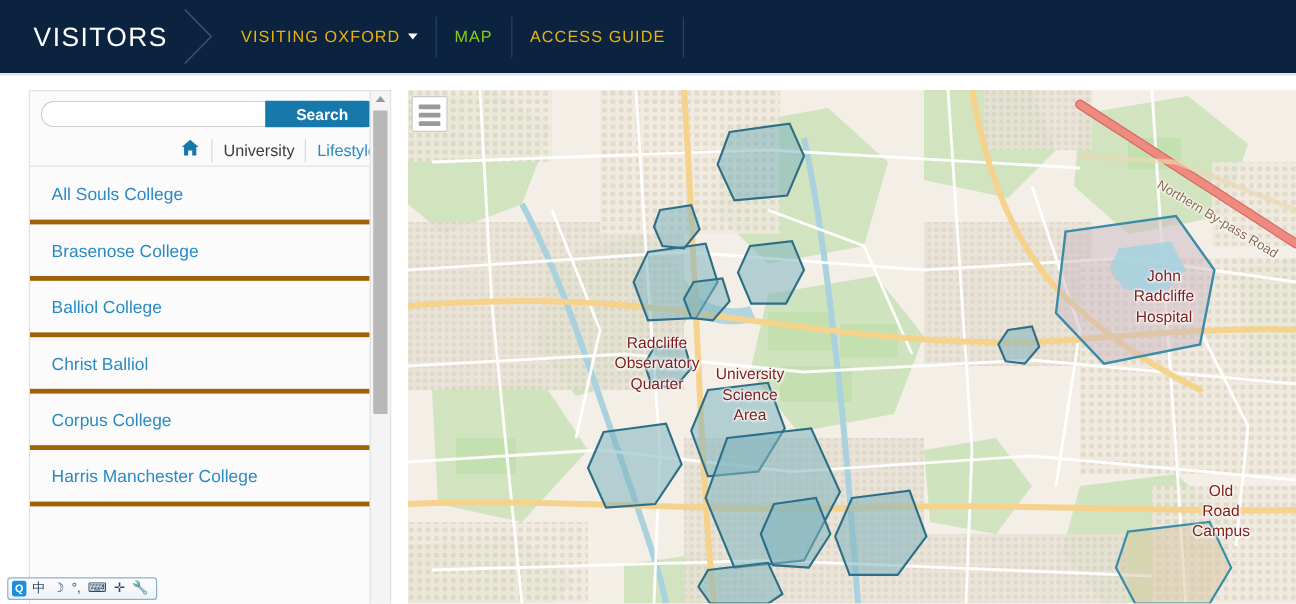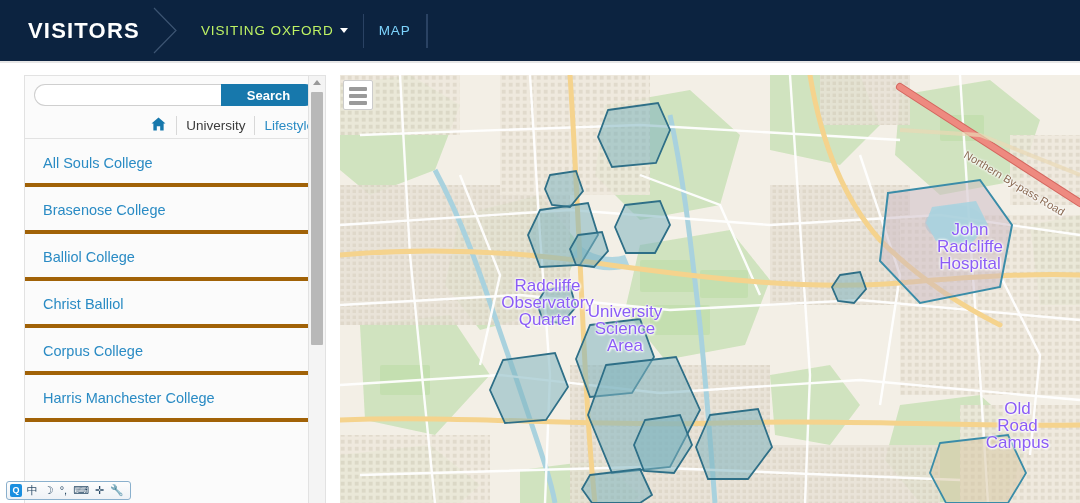--- a/index.html
+++ b/index.html
@@ -14,41 +14,41 @@
   
   #header {
     position: absolute; left: 0; top: 0;
     width: 1080px; height: 61px;
     background: #0c2340;
     display: flex; align-items: center;
   }
   #brand {
     color: #ffffff;
     font-size: 22px;
-    font-weight: bold;
+    font-weight: normal;
     letter-spacing: 1.2px;
     padding-left: 28px;
   }
   #brand-chevron {
     width: 46px; height: 61px;
     position: relative;
     flex: 0 0 auto;
   }
   #brand-chevron svg { position: absolute; left: 6px; top: 0; }
   .navlink {
-    color: #bef264;
+    color: #eab308;
     font-size: 13.5px;
     letter-spacing: 0.9px;
     padding: 0 15px;
     height: 34px;
     line-height: 34px;
     white-space: nowrap;
     text-decoration: none;
   }
-  .navlink.active { color: #7dd3fc; }
+  .navlink.active { color: #84cc16; }
   .nav-sep {
     width: 1px; height: 34px;
     background: #2a4263;
     flex: 0 0 auto;
   }
   .caret {
     display: inline-block;
     width: 0; height: 0;
     border-left: 4px solid transparent;
     border-right: 4px solid transparent;
@@ -185,22 +185,22 @@
   }
   #map-menu span {
     display: block;
     height: 4px;
     background: #9a9a9a;
     border-radius: 1px;
     margin-bottom: 3px;
   }
   .map-label {
     position: absolute;
-    color: #8b5cf6;
-    font-size: 17px;
+    color: #7f1d1d;
+    font-size: 13px;
     text-align: center;
     line-height: 17px;
     pointer-events: none;
     text-shadow: 0 0 3px #fff, 0 0 3px #fff, 0 0 2px #fff, 1px 1px 2px #fff;
   }
 
   
   #ime {
     position: absolute;
     left: 6px; top: 481px;
@@ -241,20 +241,21 @@
   <div id="brand-chevron">
     <svg width="40" height="61" viewBox="0 0 40 61">
       <path d="M8 8 L30 30.5 L8 53" fill="none" stroke="#3c5472" stroke-width="1.2"></path>
     </svg>
   </div>
 
   <a class="navlink" href="#"><span>VISITING OXFORD</span><i class="caret"></i></a>
   <div class="nav-sep"></div>
   <a class="navlink active" href="#">MAP</a>
   <div class="nav-sep"></div>
+  <a class="navlink" href="#">ACCESS GUIDE</a>
   <div class="nav-sep"></div>
 </div>
 <div id="header-shadow"></div>
 
 <div id="sidebar">
 
   <div id="search-row">
     <input id="search-input" type="text" placeholder="" style="">
     <button id="search-button">Search</button>
   </div>

